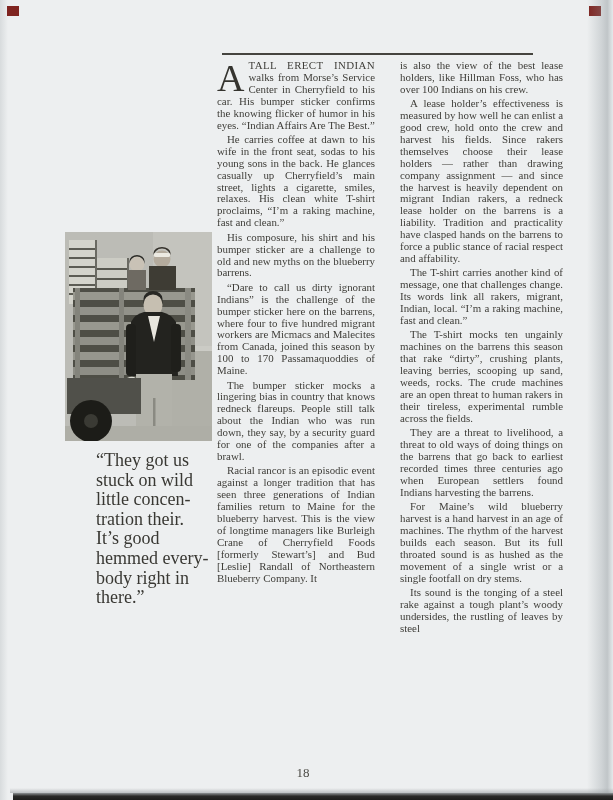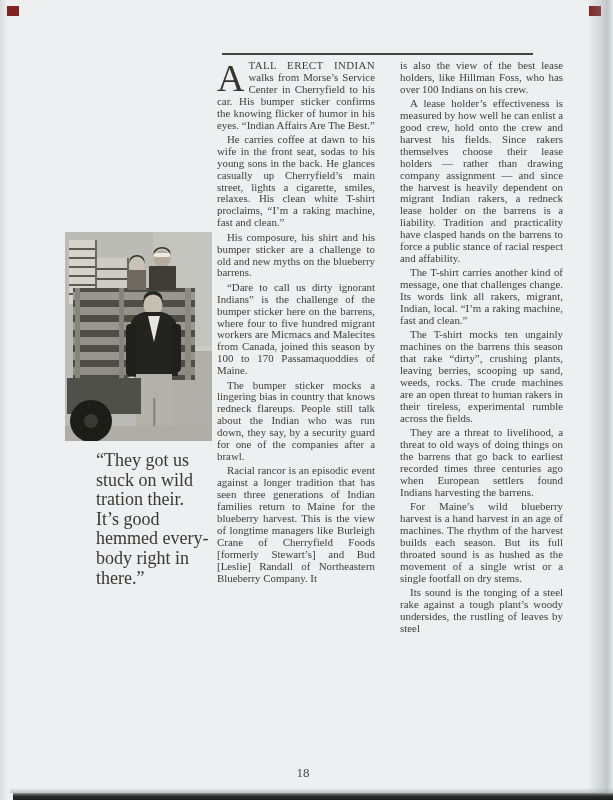--- a/index.html
+++ b/index.html
@@ -138,20 +138,21 @@
       <rect x="2" y="146" width="74" height="36" fill="#50504a"></rect>
       <rect x="0" y="194" width="147" height="15" fill="#aeaea6"></rect>
       <circle cx="26" cy="189" r="21" fill="#1c1c18"></circle>
       <circle cx="26" cy="189" r="7" fill="#3a3a34"></circle>
     </svg>
   </div>
 
   <div id="pull-quote">
     <span class="pq-line">“They got us</span>
     <span class="pq-line">stuck on wild</span>
+    <span class="pq-line">little concen-</span>
     <span class="pq-line">tration their.</span>
     <span class="pq-line">It’s good</span>
     <span class="pq-line">hemmed every-</span>
     <span class="pq-line">body right in</span>
     <span class="pq-line">there.”</span>
   </div>
 
   <div id="col-left" class="col">
     <p class="opening">
       <span class="dropcap">A</span><span class="lead-in">TALL ERECT INDIAN</span>

